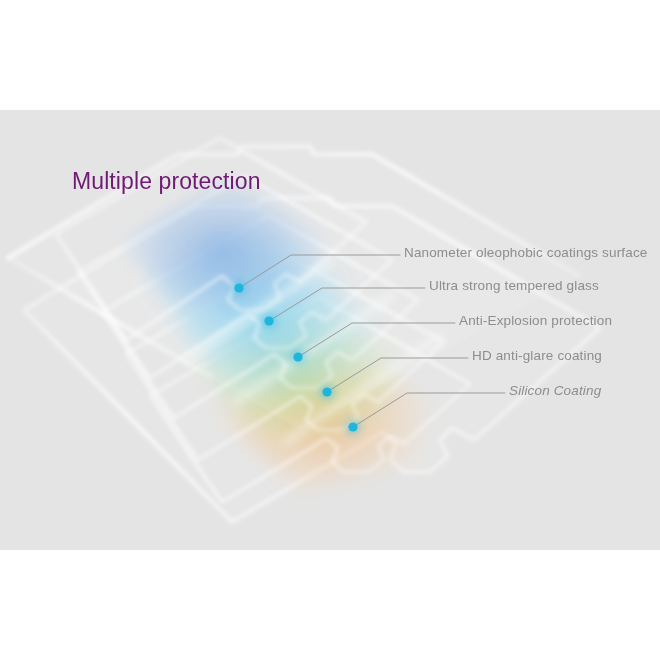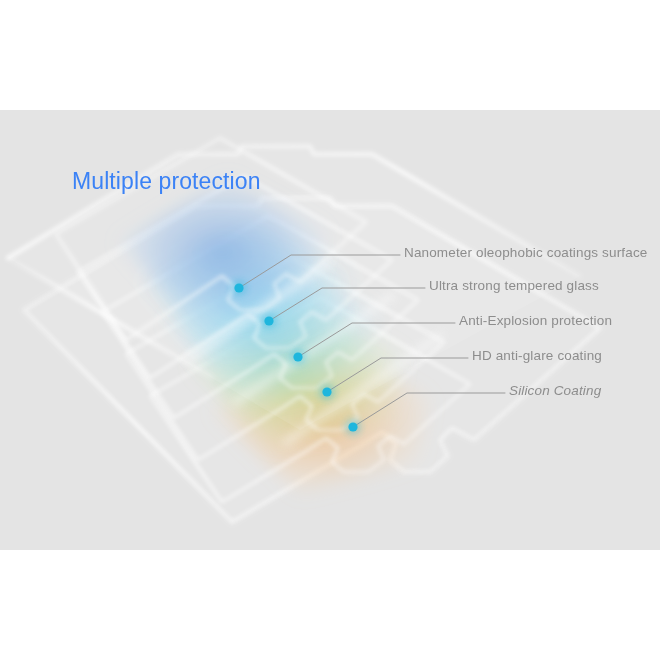--- a/index.html
+++ b/index.html
@@ -42,21 +42,21 @@
     height: 440px;
   }
 
   #title {
     position: absolute;
     left: 72px;
     top: 168px;
     font-size: 23px;
     font-weight: 400;
     letter-spacing: .1px;
-    color: #3b82f6;
+    color: #701a75;
     white-space: nowrap;
   }
 
   .callout-label {
     position: absolute;
     font-size: 13.5px;
     font-weight: 400;
     color: #8d8d8d;
     white-space: nowrap;
     letter-spacing: .15px;

